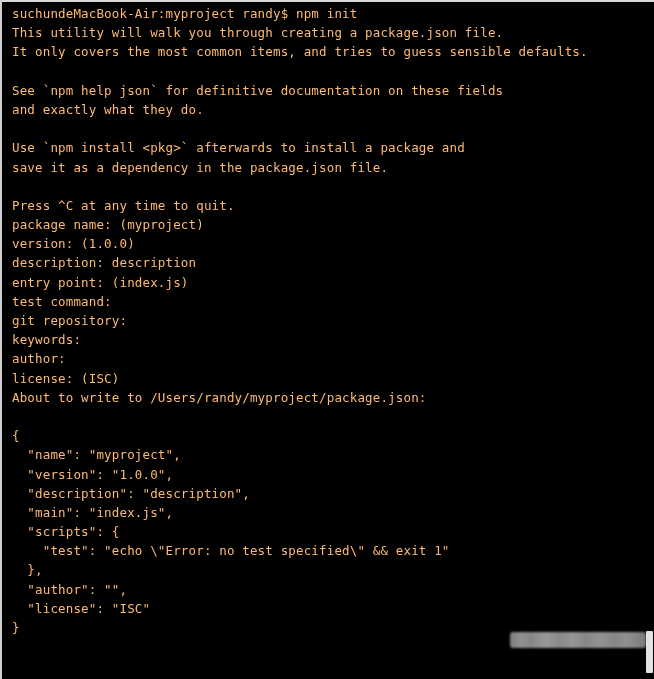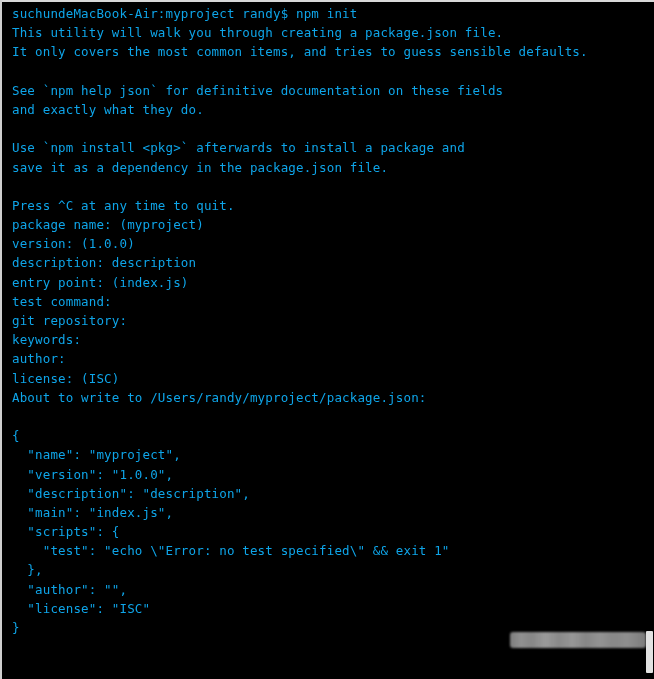--- a/index.html
+++ b/index.html
@@ -37,21 +37,21 @@
     font-size: 12.5px;
     line-height: 19.2px;
     color: #e9e9e9;
     white-space: pre;
     letter-spacing: 0.15px;
   }
   .term-line {
     display: block;
     height: 19.2px;
     white-space: pre;
-    color: #0ea5e9;
+    color: #fdba74;
   }
   .term-line.blank {
     color: transparent;
   }
   
   #redaction-bar {
     position: absolute;
     left: 510px;
     top: 632px;
     width: 136px;

